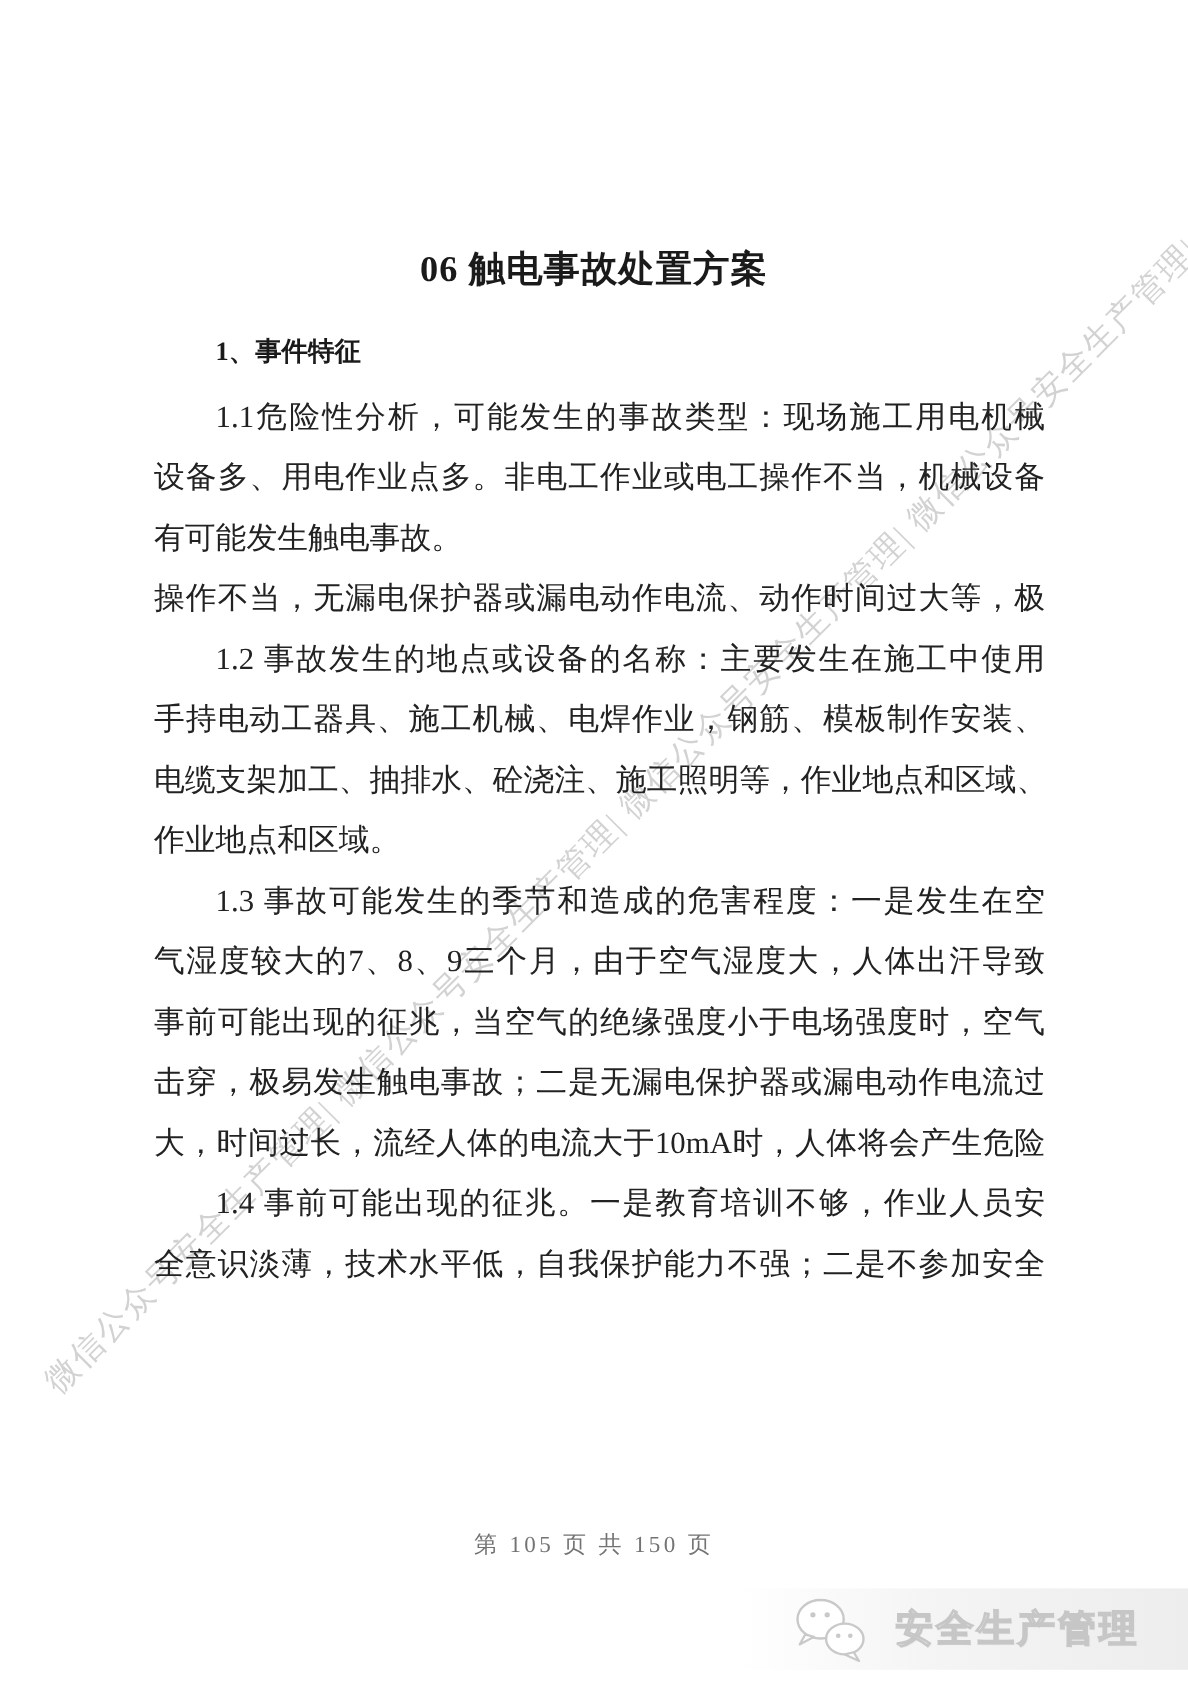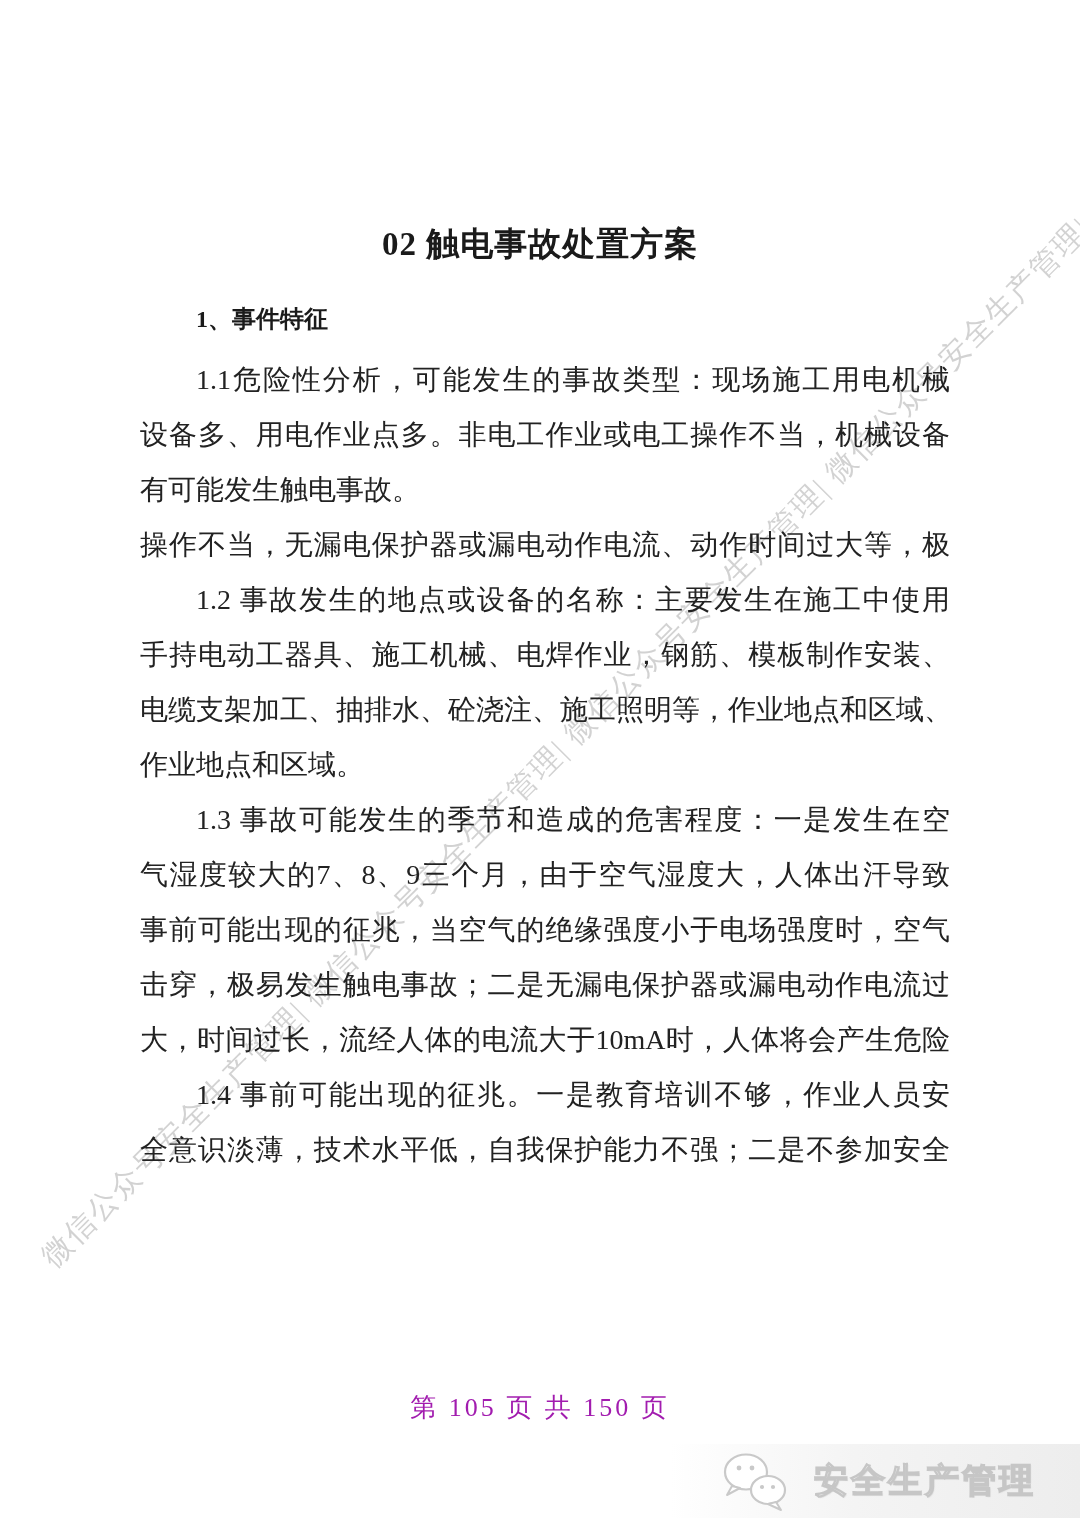--- a/index.html
+++ b/index.html
@@ -60,22 +60,22 @@
     text-align: justify;
     text-align-last: justify;
     white-space: nowrap;
   }
   .line.indent { padding-left: 56px; }
   .line.end { text-align-last: left; }
   .footer {
     position: absolute;
     left: 0; top: 1390px; width: 1080px;
     text-align: center;
-    font-size: 26px;
-    color: #a21caf;
+    font-size: 21px;
+    color: #737373;
     letter-spacing: 3px;
   }
   
   .brand-bar {
     position: absolute;
     right: 0; bottom: 10px;
     width: 410px; height: 74px;
     background: linear-gradient(90deg, rgba(240,240,240,0) 0%, #f4f4f4 45%, #ededed 100%);
     display: flex;
     align-items: center;
@@ -93,21 +93,21 @@
     white-space: nowrap;
   }
 </style>
 </head>
 <body>
 
 <div class="page">
 
   <div class="wm-diagonal">微信公众号安全生产管理|  微信公众号安全生产管理|  微信公众号安全生产管理|  微信公众号安全生产管理|</div>
 
-  <div class="doc-title">02  触电事故处置方案</div>
+  <div class="doc-title">06  触电事故处置方案</div>
 
   <div class="section-heading">1、事件特征</div>
 
   <div class="body-text">
     <div class="line indent">1.1危险性分析，可能发生的事故类型：现场施工用电机械</div>
     <div class="line">设备多、用电作业点多。非电工作业或电工操作不当，机械设备</div>
     <div class="line end">有可能发生触电事故。</div>
     <div class="line">操作不当，无漏电保护器或漏电动作电流、动作时间过大等，极</div>
     <div class="line indent">1.2 事故发生的地点或设备的名称：主要发生在施工中使用</div>
     <div class="line">手持电动工器具、施工机械、电焊作业，钢筋、模板制作安装、</div>

